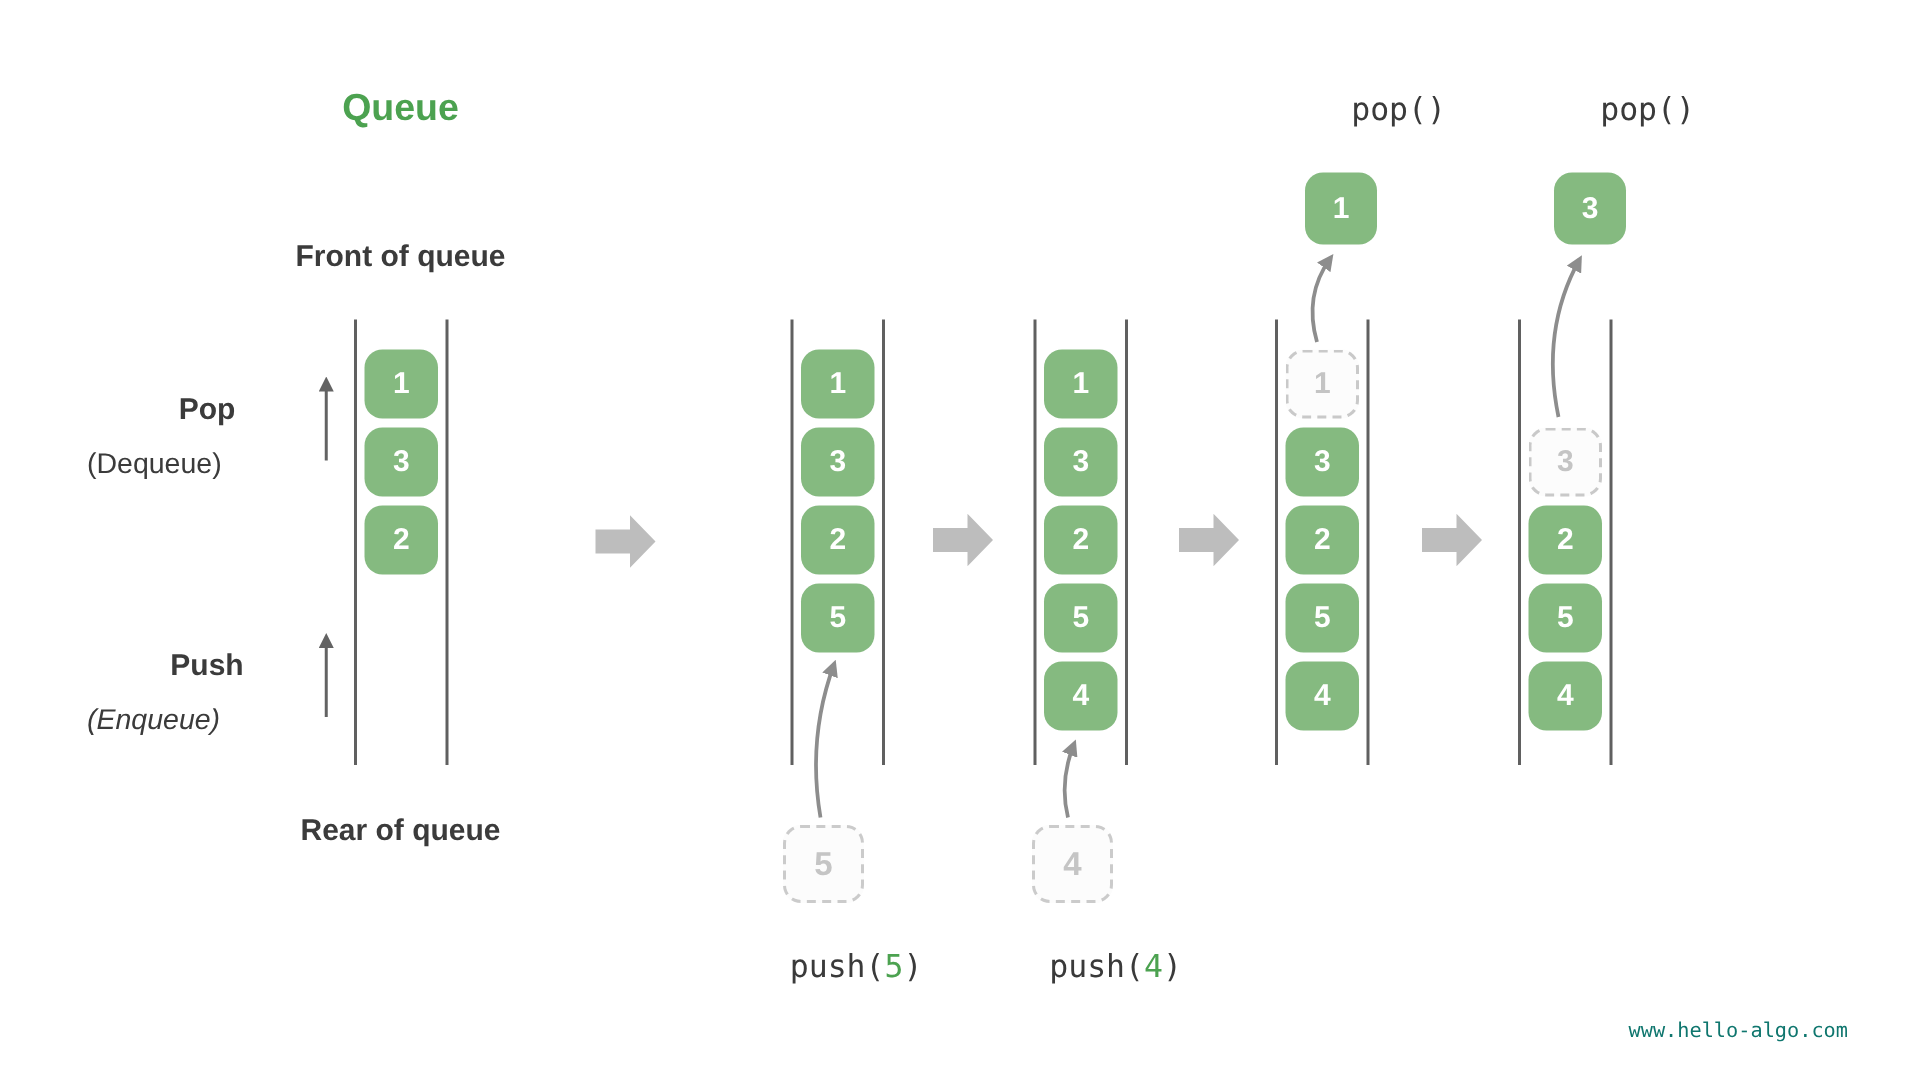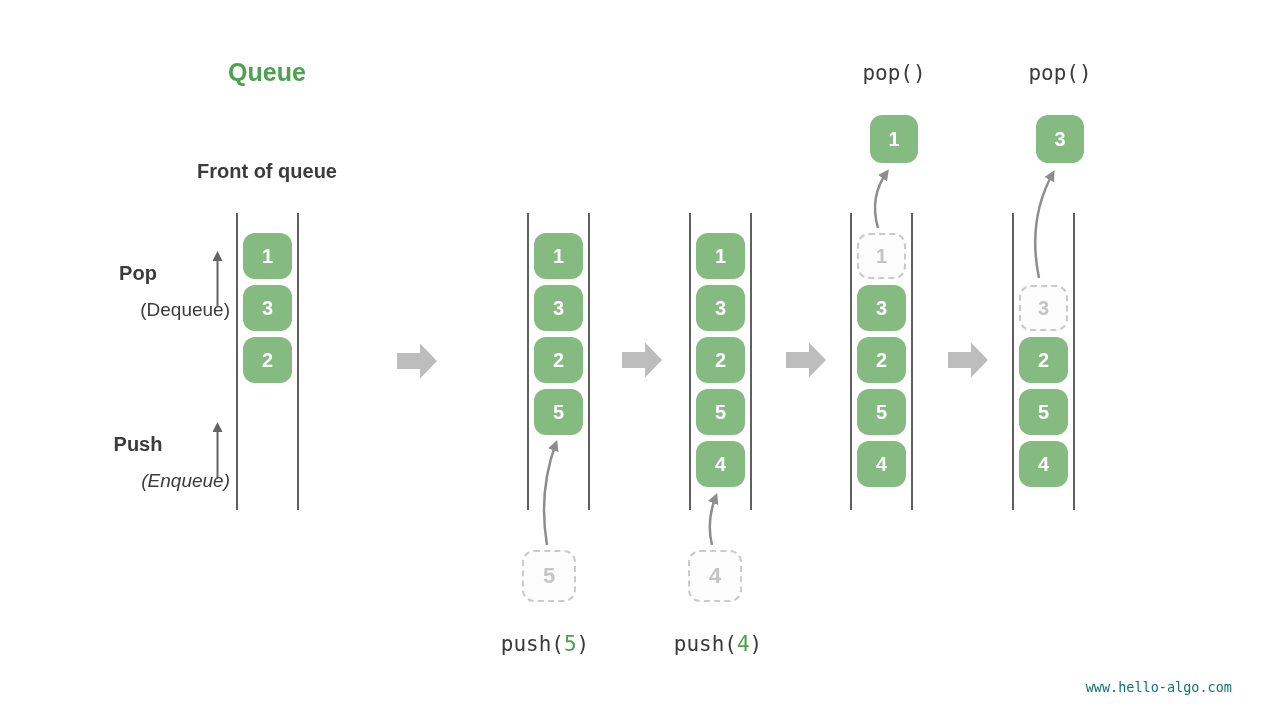--- a/index.html
+++ b/index.html
@@ -3,43 +3,44 @@
 <meta charset="utf-8">
 <style>
   html,body{margin:0;padding:0;background:#ffffff;}
   .canvas{position:relative;width:1280px;height:720px;background:#ffffff;overflow:hidden;
           font-family:"Liberation Sans",sans-serif;}
   .abs{position:absolute;}
   .ctr{text-align:center;}
   .title{left:167px;top:58px;width:200px;font-size:25px;font-weight:bold;color:#4CA250;}
   .biglabel{width:200px;left:167px;font-size:20px;font-weight:bold;color:#3B3B3B;}
   .sidemain{left:58px;width:160px;font-size:20px;font-weight:bold;color:#3B3B3B;text-align:center;}
-  .sidesub{left:70px;width:160px;font-size:19px;font-weight:normal;color:#3B3B3B;text-align:right;}
+  .sidesub{left:58px;width:160px;font-size:19px;font-weight:normal;color:#3B3B3B;text-align:left;}
   .mono{font-family:"DejaVu Sans Mono",monospace;}
-  .oplabel{width:140px;text-align:center;font-size:21px;color:#3A3A3A;}
+  .oplabel{width:140px;text-align:right;font-size:21px;color:#3A3A3A;}
   .green{color:#4CA250;}
   .wall{position:absolute;top:213px;height:297px;width:2px;background:#606060;}
   .cell{position:absolute;width:49px;height:46px;border-radius:12px;display:flex;
         align-items:center;justify-content:center;font-size:20px;font-weight:bold;box-sizing:border-box;}
   .solid{background:#85BA80;color:#ffffff;}
   .ghost{border:2px dashed #c9c9c9;background:#fcfcfc;color:#c4c4c4;}
   .popped{width:48px;height:48px;}
   .inbox{position:absolute;width:54px;height:52px;box-sizing:border-box;border:2px dashed #cbcbcb;
          border-radius:12px;background:#fcfcfc;display:flex;align-items:center;justify-content:center;
          font-size:22px;font-weight:bold;color:#c5c5c5;}
   .watermark{left:1030px;top:679px;width:202px;text-align:right;font-size:13.5px;color:#0f766e;}
   svg.overlay{position:absolute;left:0;top:0;pointer-events:none;}
 </style>
 </head>
 <body>
 
 <div class="canvas" id="stage">
 
   <div class="abs ctr biglabel" style="top:160px;">Front of queue</div>
   <div class="abs ctr title">Queue</div>
+  <div class="abs ctr biglabel" style="top:543px;">Rear of queue</div>
 
   <div class="abs sidemain" style="top:262px;">Pop</div>
   <div class="abs sidesub" style="top:299px;">(Dequeue)</div>
   <div class="abs sidemain" style="top:433px;">Push</div>
   <div class="abs sidesub" style="top:470px;font-style:italic;">(Enqueue)</div>
 
   <div class="abs mono oplabel" style="left:824px;top:61px;">pop()</div>
   <div class="abs mono oplabel" style="left:990px;top:61px;">pop()</div>
 
   <div class="abs mono oplabel" style="left:475px;top:632px;"><span>push(</span><span class="green">5</span><span>)</span></div>

